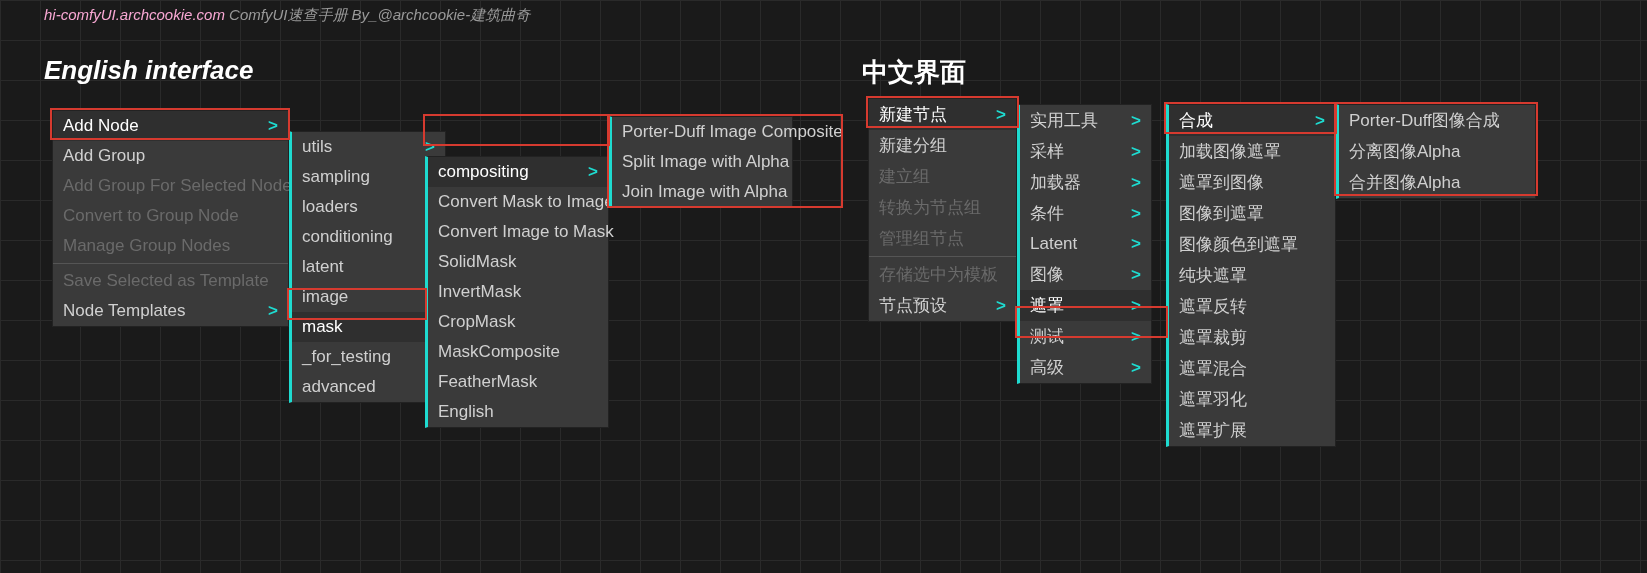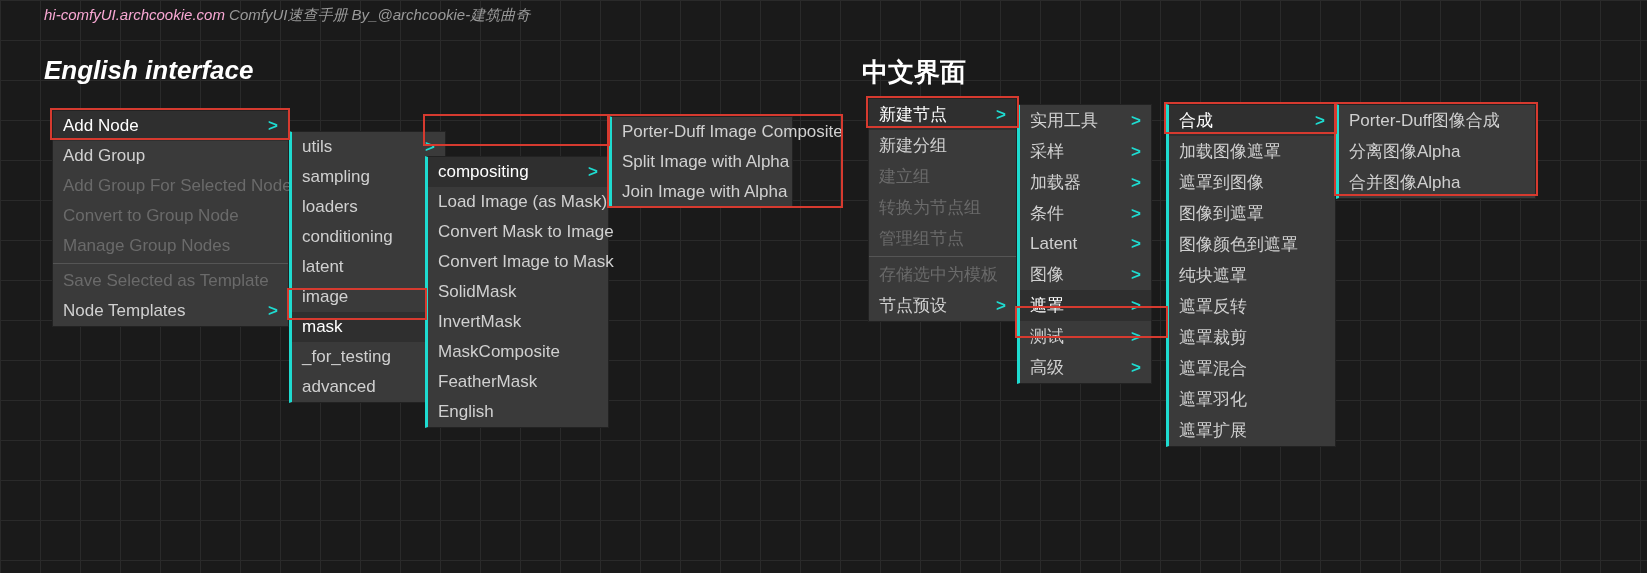--- a/index.html
+++ b/index.html
@@ -120,33 +120,33 @@
       <span class="arrow">&gt;</span>
     </div>
 </div>
 
 <div class="menu accent-left" style="top:116px; left:425px; width:184px;margin-top:40px;">
   <div class="item hl">
       <span>compositing</span>
       <span class="arrow">&gt;</span>
     </div>
   <div class="item">
-      <span>Load Image (as Mask)</span>
-    </div>
-  <div class="item">
       <span>Convert Mask to Image</span>
     </div>
   <div class="item">
       <span>Convert Image to Mask</span>
     </div>
   <div class="item">
       <span>SolidMask</span>
     </div>
   <div class="item">
       <span>InvertMask</span>
+    </div>
+  <div class="item">
+      <span>CropMask</span>
     </div>
   <div class="item">
       <span>MaskComposite</span>
     </div>
   <div class="item">
       <span>FeatherMask</span>
     </div>
   <div class="item">
       <span>English</span>
     </div>

